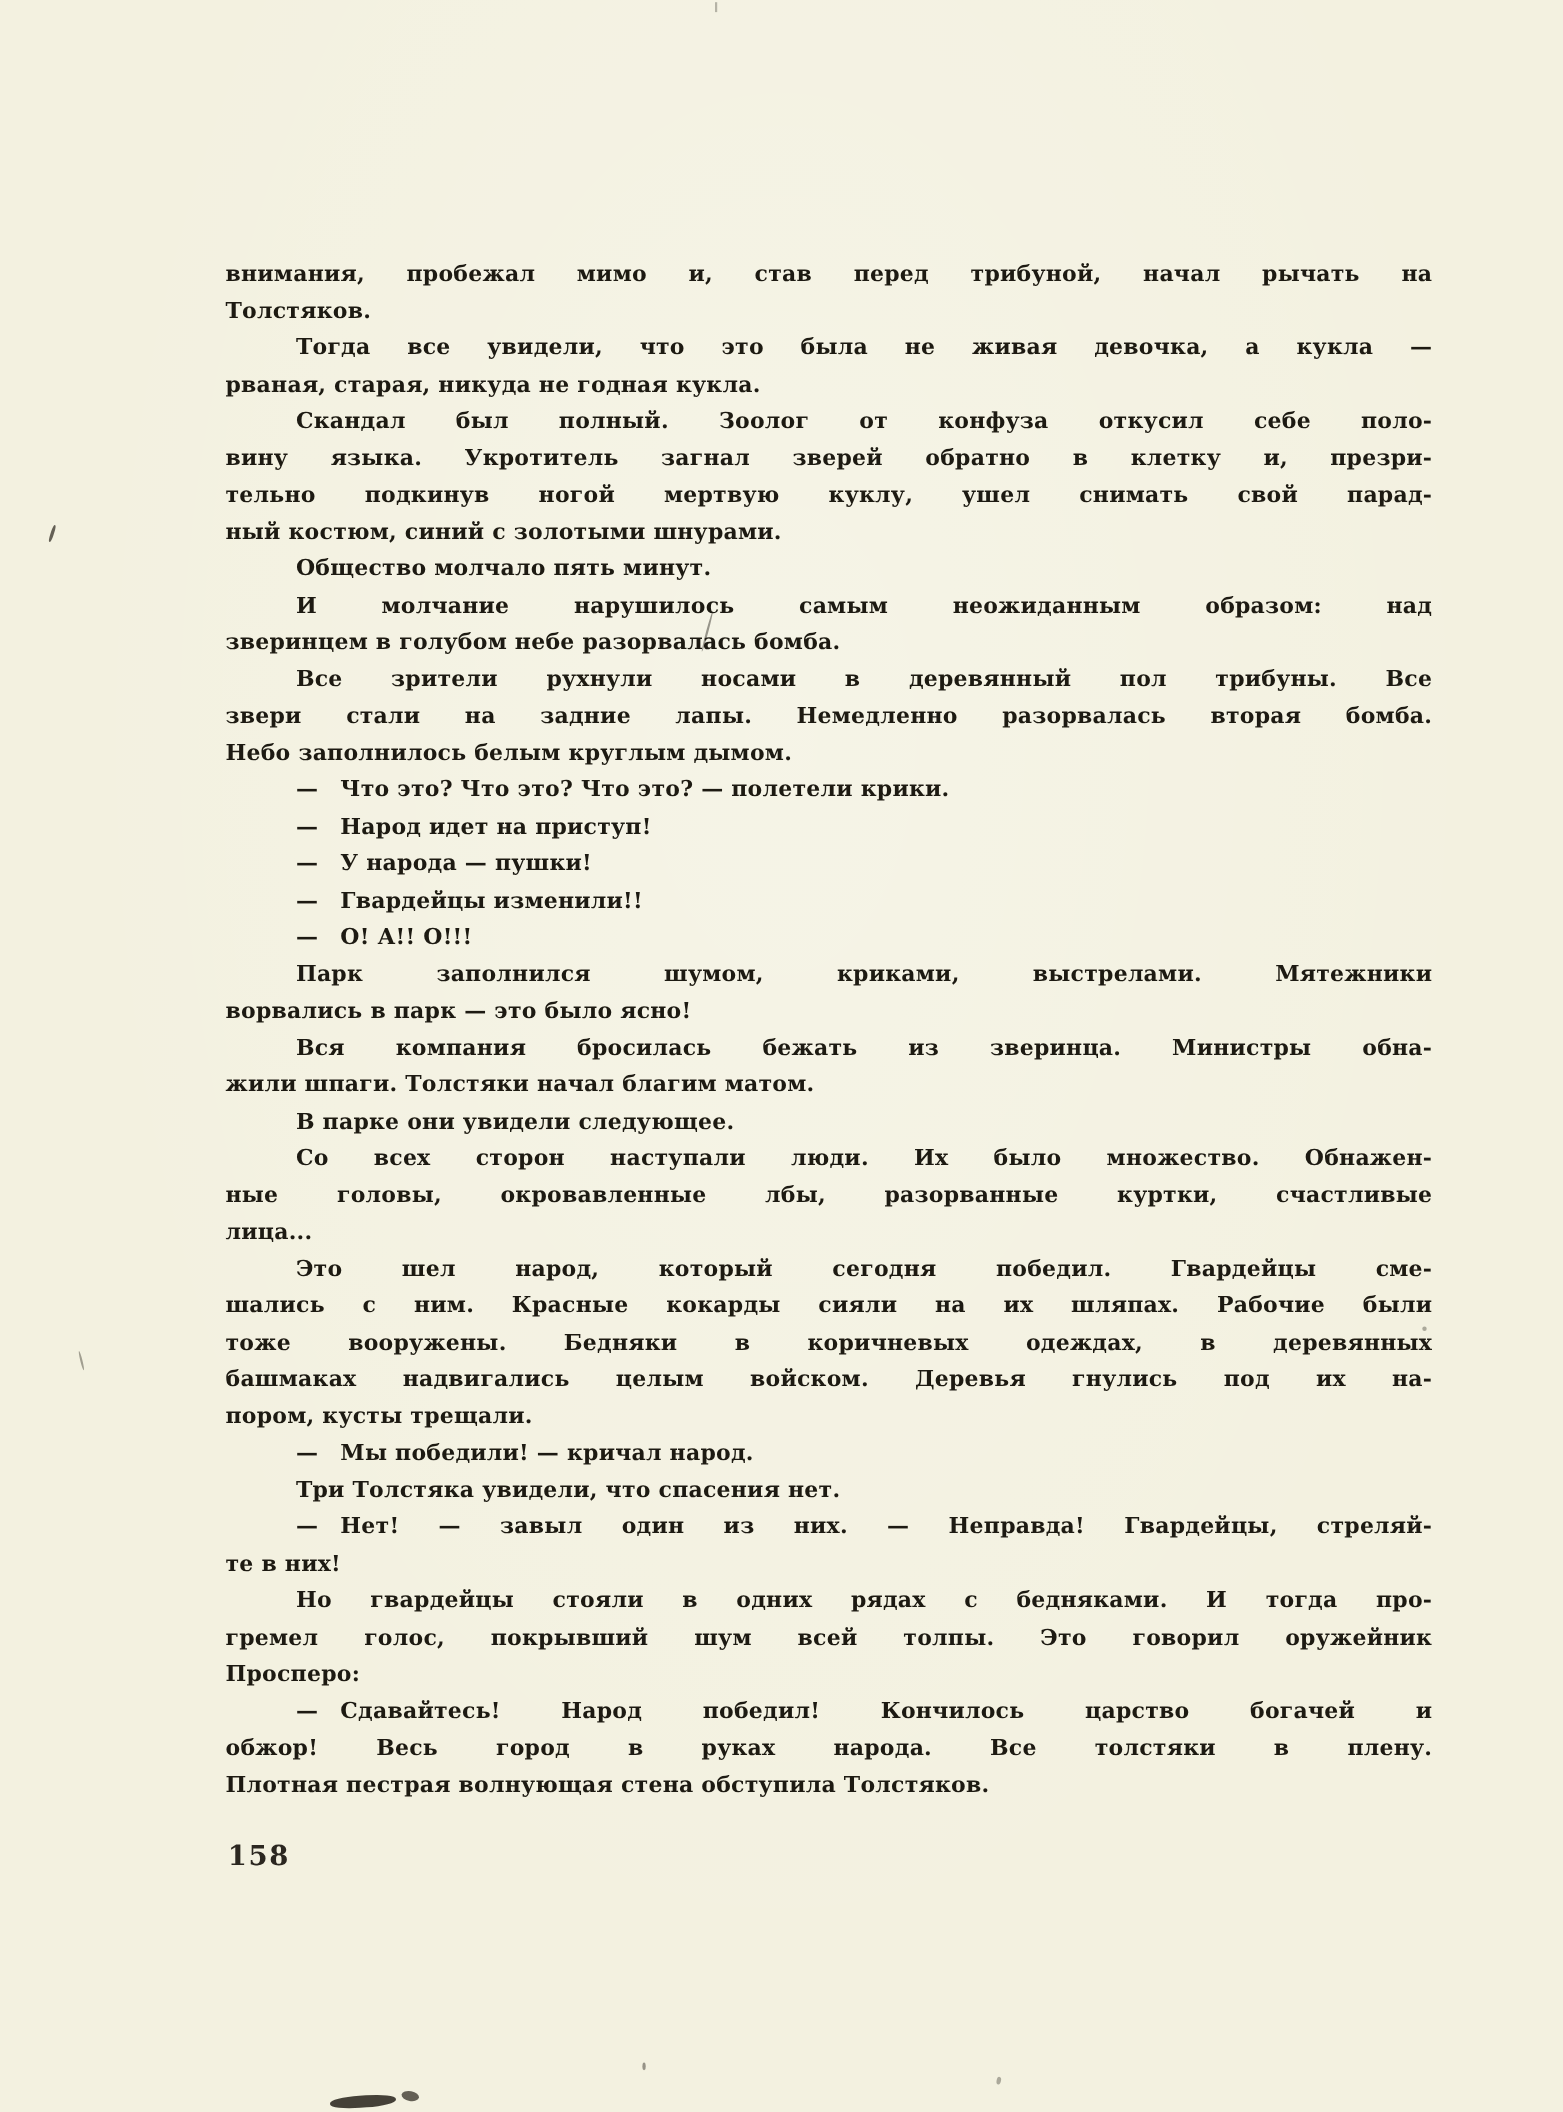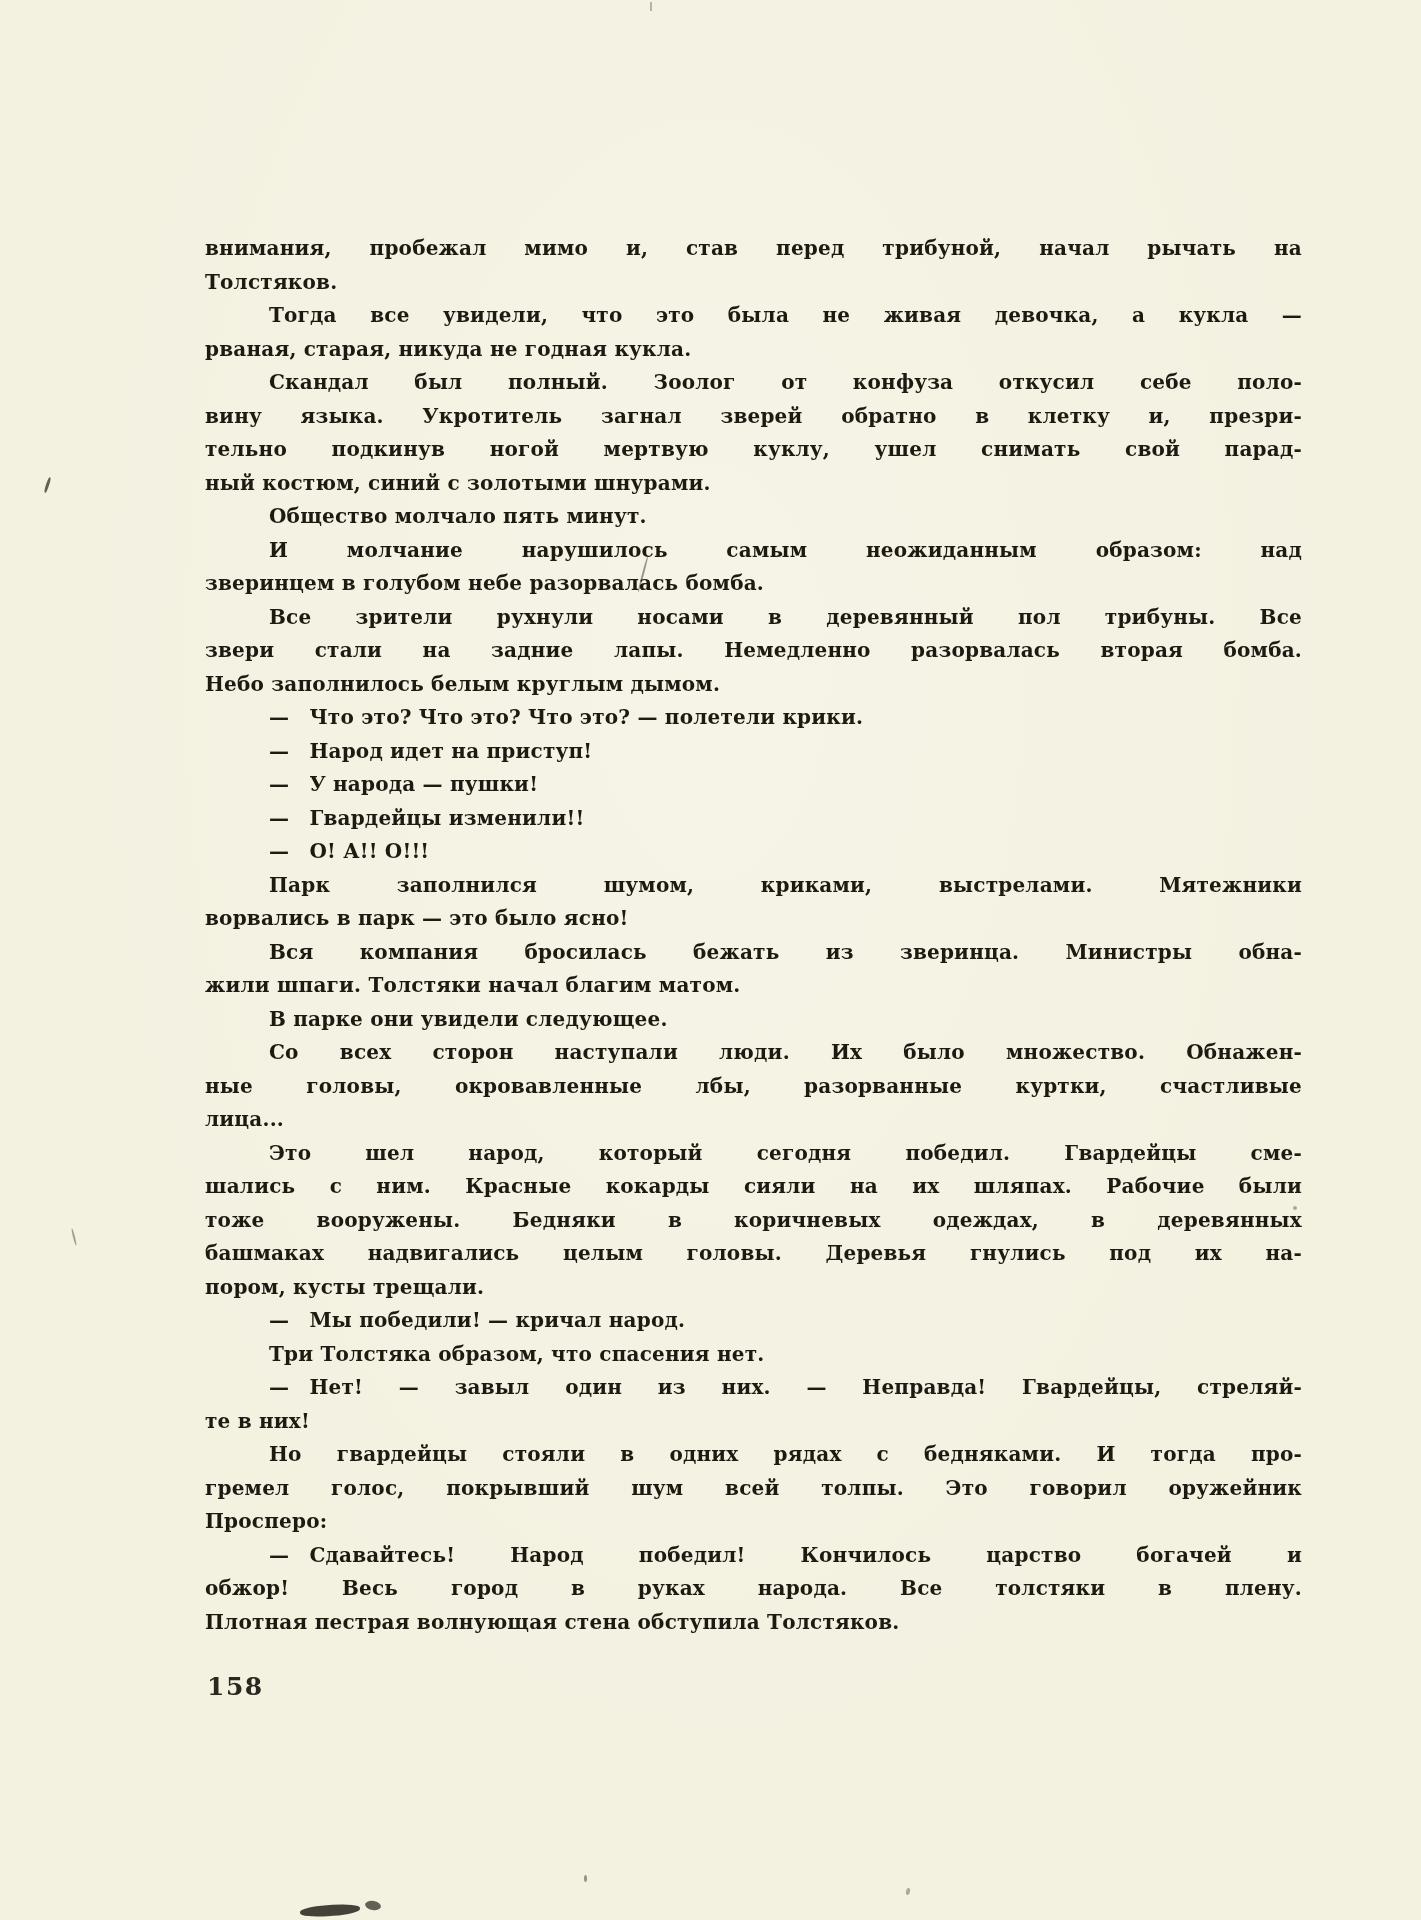--- a/index.html
+++ b/index.html
@@ -113,28 +113,28 @@
       </div>
       <div class="para indent">
         <div class="line j">Со всех сторон наступали люди. Их было множество. Обнажен-</div>
         <div class="line j">ные головы, окровавленные лбы, разорванные куртки, счастливые</div>
         <div class="line">лица...</div>
       </div>
       <div class="para indent">
         <div class="line j">Это шел народ, который сегодня победил. Гвардейцы сме-</div>
         <div class="line j">шались с ним. Красные кокарды сияли на их шляпах. Рабочие были</div>
         <div class="line j">тоже вооружены. Бедняки в коричневых одеждах, в деревянных</div>
-        <div class="line j">башмаках надвигались целым головы. Деревья гнулись под их на-</div>
+        <div class="line j">башмаках надвигались целым войском. Деревья гнулись под их на-</div>
         <div class="line">пором, кусты трещали.</div>
       </div>
       <div class="para indent">
         <div class="line">— Мы победили! — кричал народ.</div>
       </div>
       <div class="para indent">
-        <div class="line">Три Толстяка образом, что спасения нет.</div>
+        <div class="line">Три Толстяка увидели, что спасения нет.</div>
       </div>
       <div class="para indent">
         <div class="line j">— Нет! — завыл один из них. — Неправда! Гвардейцы, стреляй-</div>
         <div class="line">те в них!</div>
       </div>
       <div class="para indent">
         <div class="line j">Но гвардейцы стояли в одних рядах с бедняками. И тогда про-</div>
         <div class="line j">гремел голос, покрывший шум всей толпы. Это говорил оружейник</div>
         <div class="line">Просперо:</div>
       </div>

